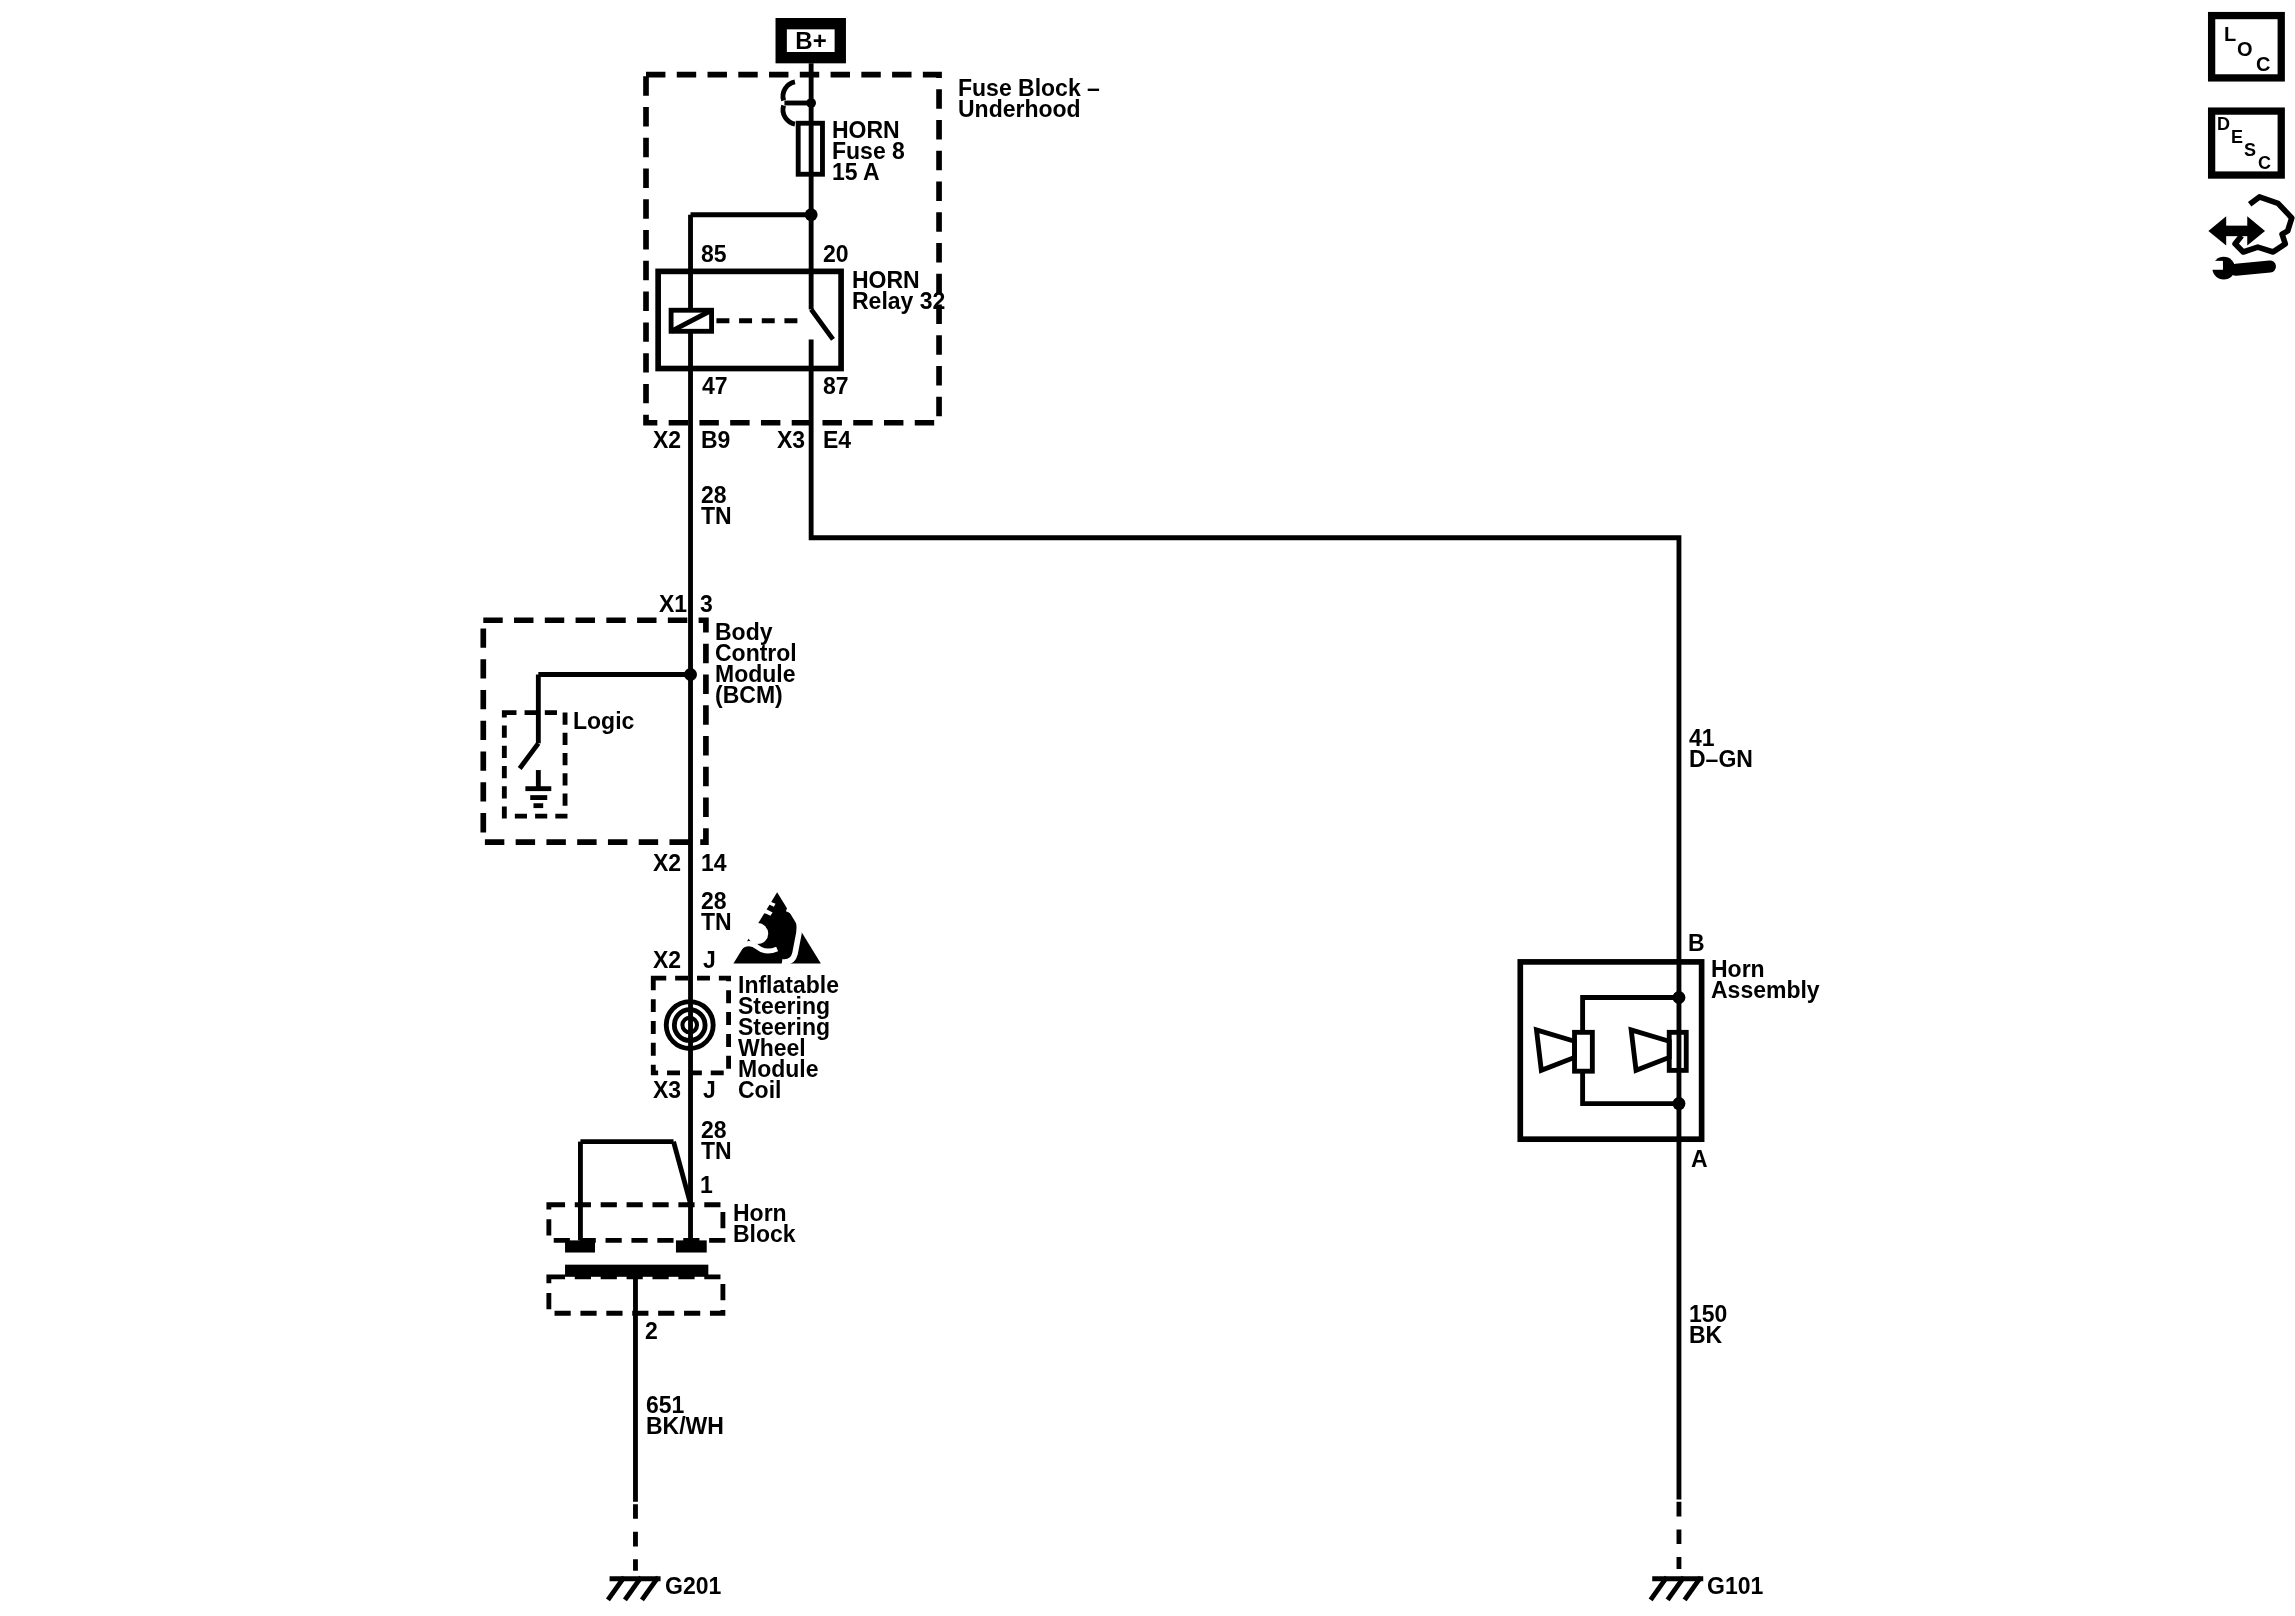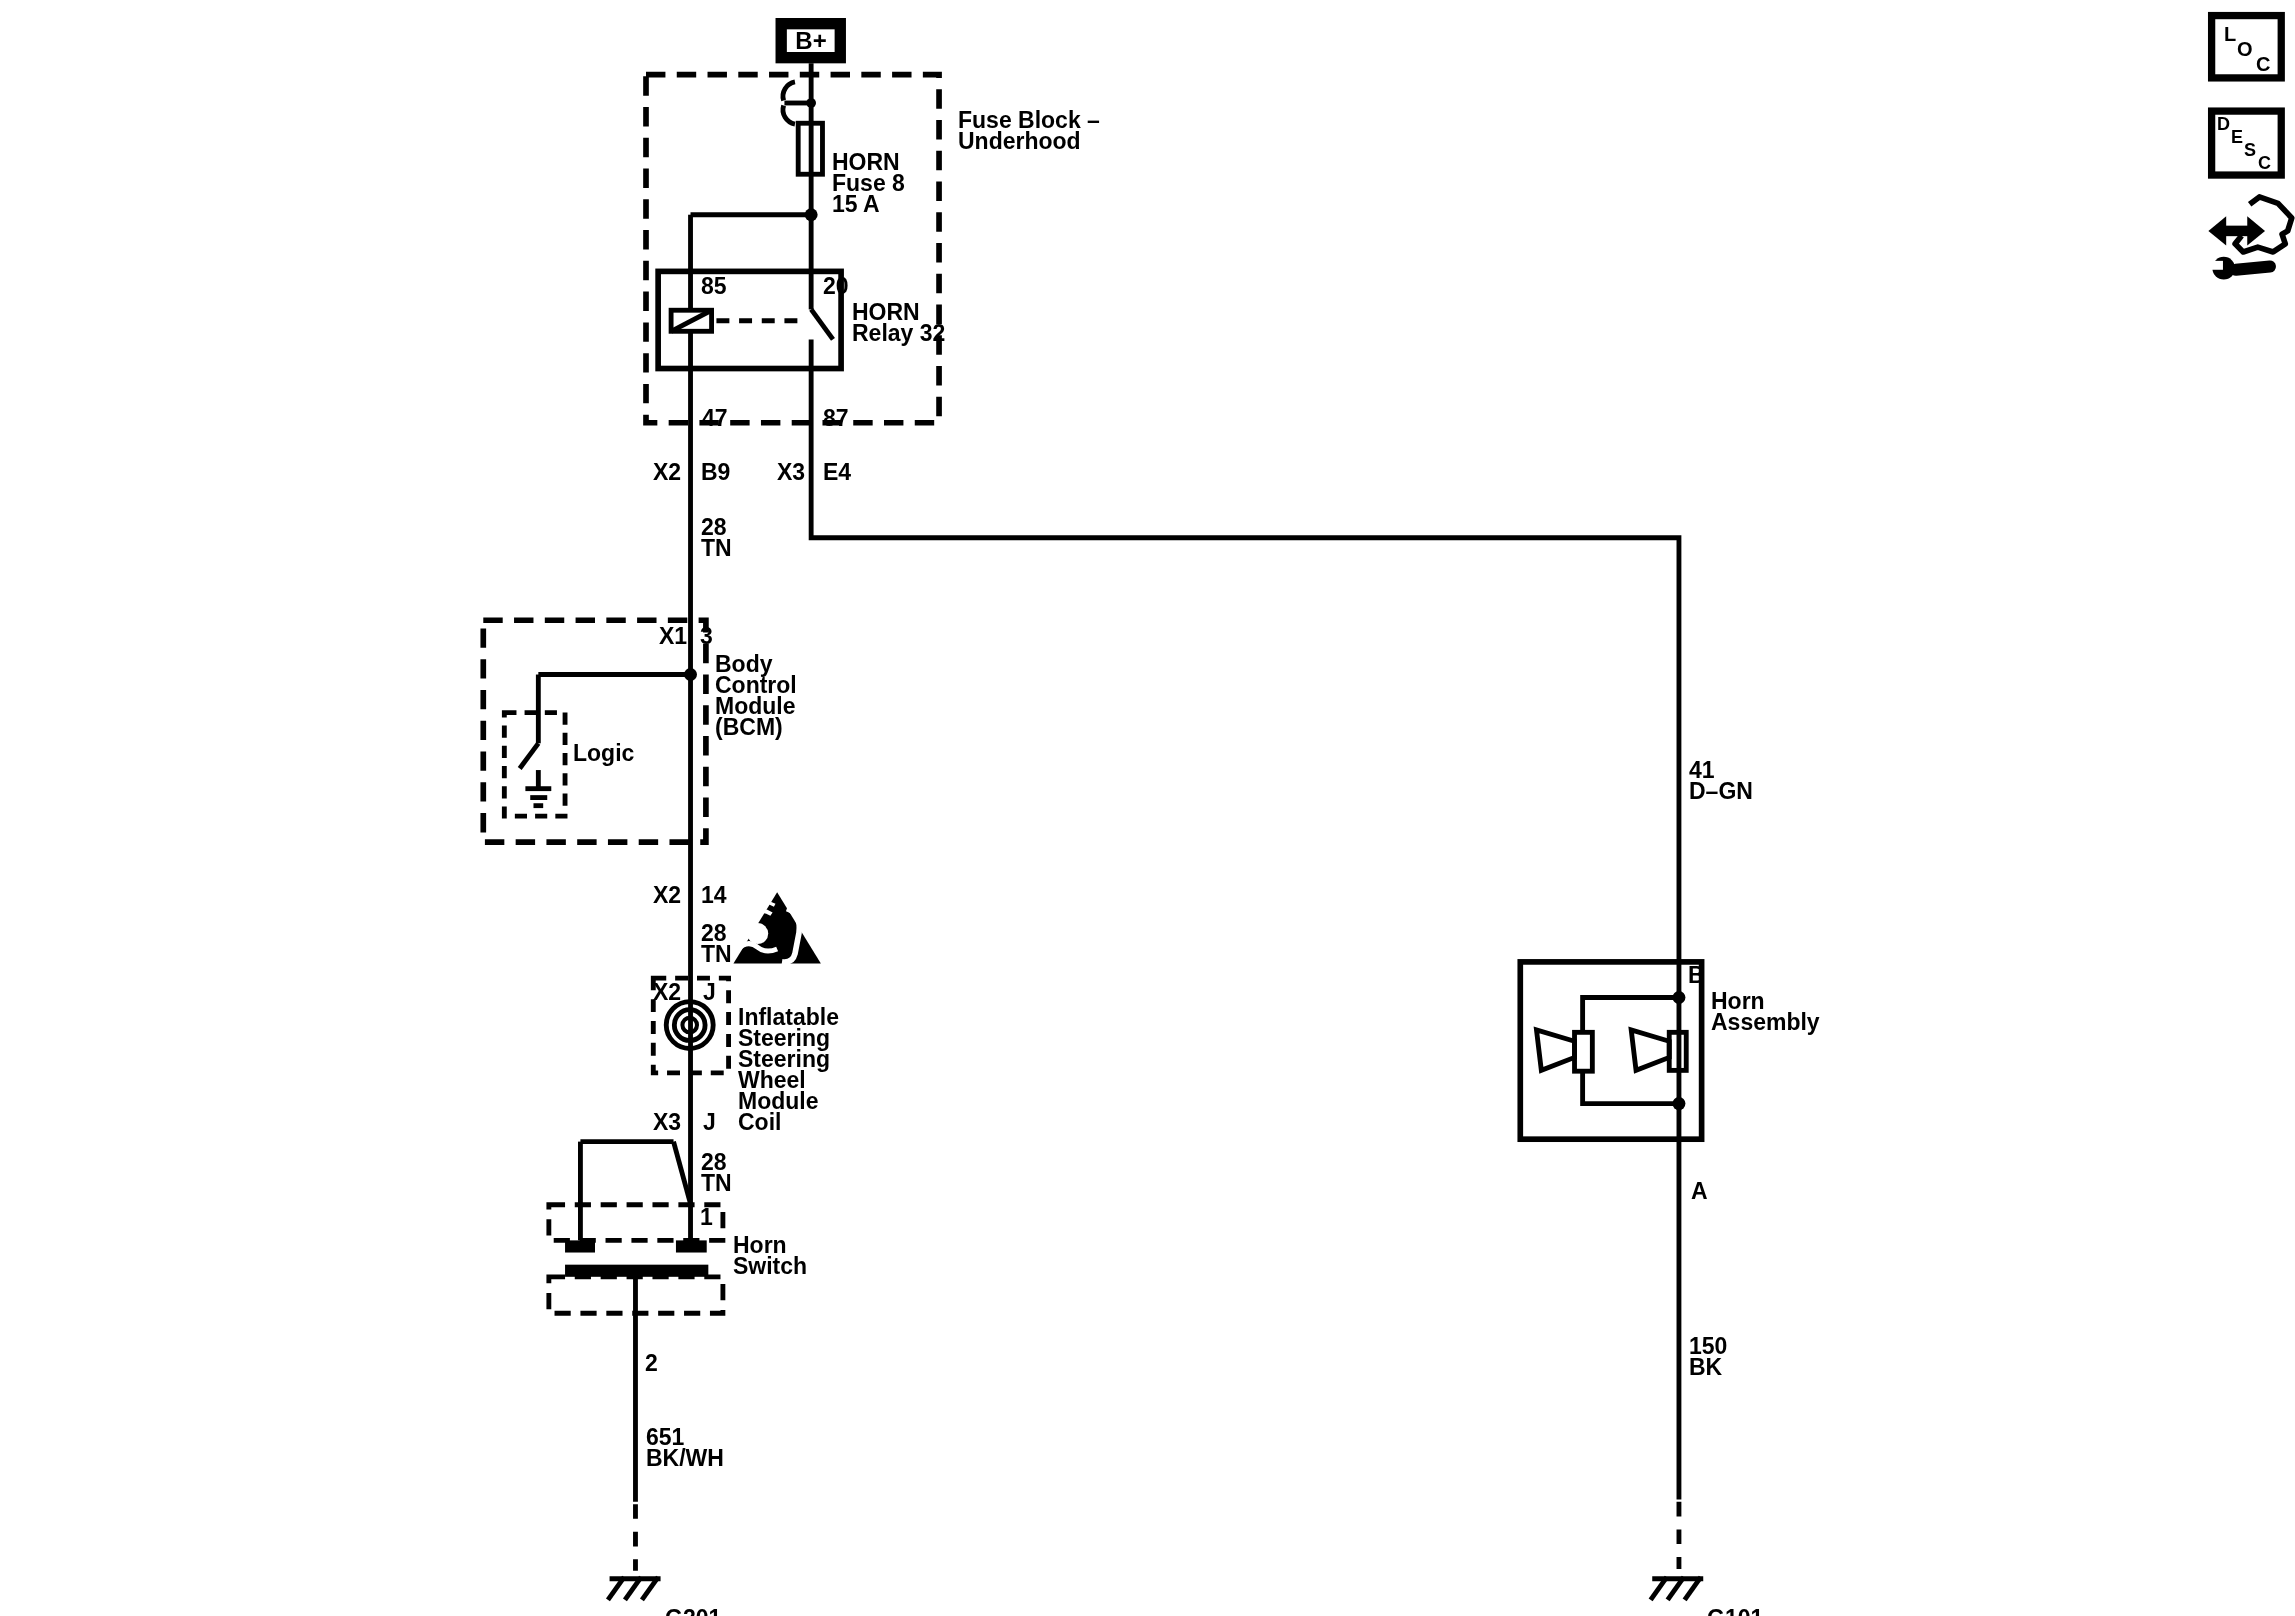--- a/index.html
+++ b/index.html
@@ -1,20 +1,20 @@
 <!DOCTYPE html>
 <html style="font-size:13px"><head>
 <meta charset="utf-8">
 <style>
   html,body{margin:0;padding:0;background:#fff;}
   .page{position:relative;width:2295px;height:1617px;background:#ffffff;overflow:hidden;
         font-family:"Liberation Sans",sans-serif;color:#000;}
   svg.diagram{position:absolute;left:0;top:0;}
   .w{stroke:#000;stroke-width:6;fill:none;}
-  .lbl{position:absolute;font-weight:bold;font-size:23px;line-height:21px;white-space:nowrap;margin-top:32px;}
+  .lbl{position:absolute;font-weight:bold;font-size:23px;line-height:21px;white-space:nowrap;}
   .bplus{position:absolute;left:776px;top:18px;width:70px;height:45px;display:flex;
          align-items:center;justify-content:center;font-weight:bold;font-size:24px;}
   .iconletter{position:absolute;font-weight:bold;font-size:20px;line-height:20px;}
   .iconletter.sm{font-size:18px;line-height:18px;}
 </style>
 </head>
 <body>
 
 <div class="page">
 
@@ -206,21 +206,21 @@
   <div class="lbl" style="left:703px;top:1080px">J</div>
 
   <div class="lbl" style="left:701px;top:1120px">
     <div>28</div>
     <div>TN</div>
   </div>
 
   <div class="lbl" style="left:700px;top:1175px">1</div>
   <div class="lbl" style="left:733px;top:1203px">
     <div>Horn</div>
-    <div>Switch</div>
+    <div>Block</div>
   </div>
   <div class="lbl" style="left:645px;top:1321px">2</div>
 
   <div class="lbl" style="left:646px;top:1395px">
     <div>651</div>
     <div>BK/WH</div>
   </div>
   <div class="lbl" style="left:665px;top:1576px">G201</div>
 
   <div class="lbl" style="left:1689px;top:728px">

